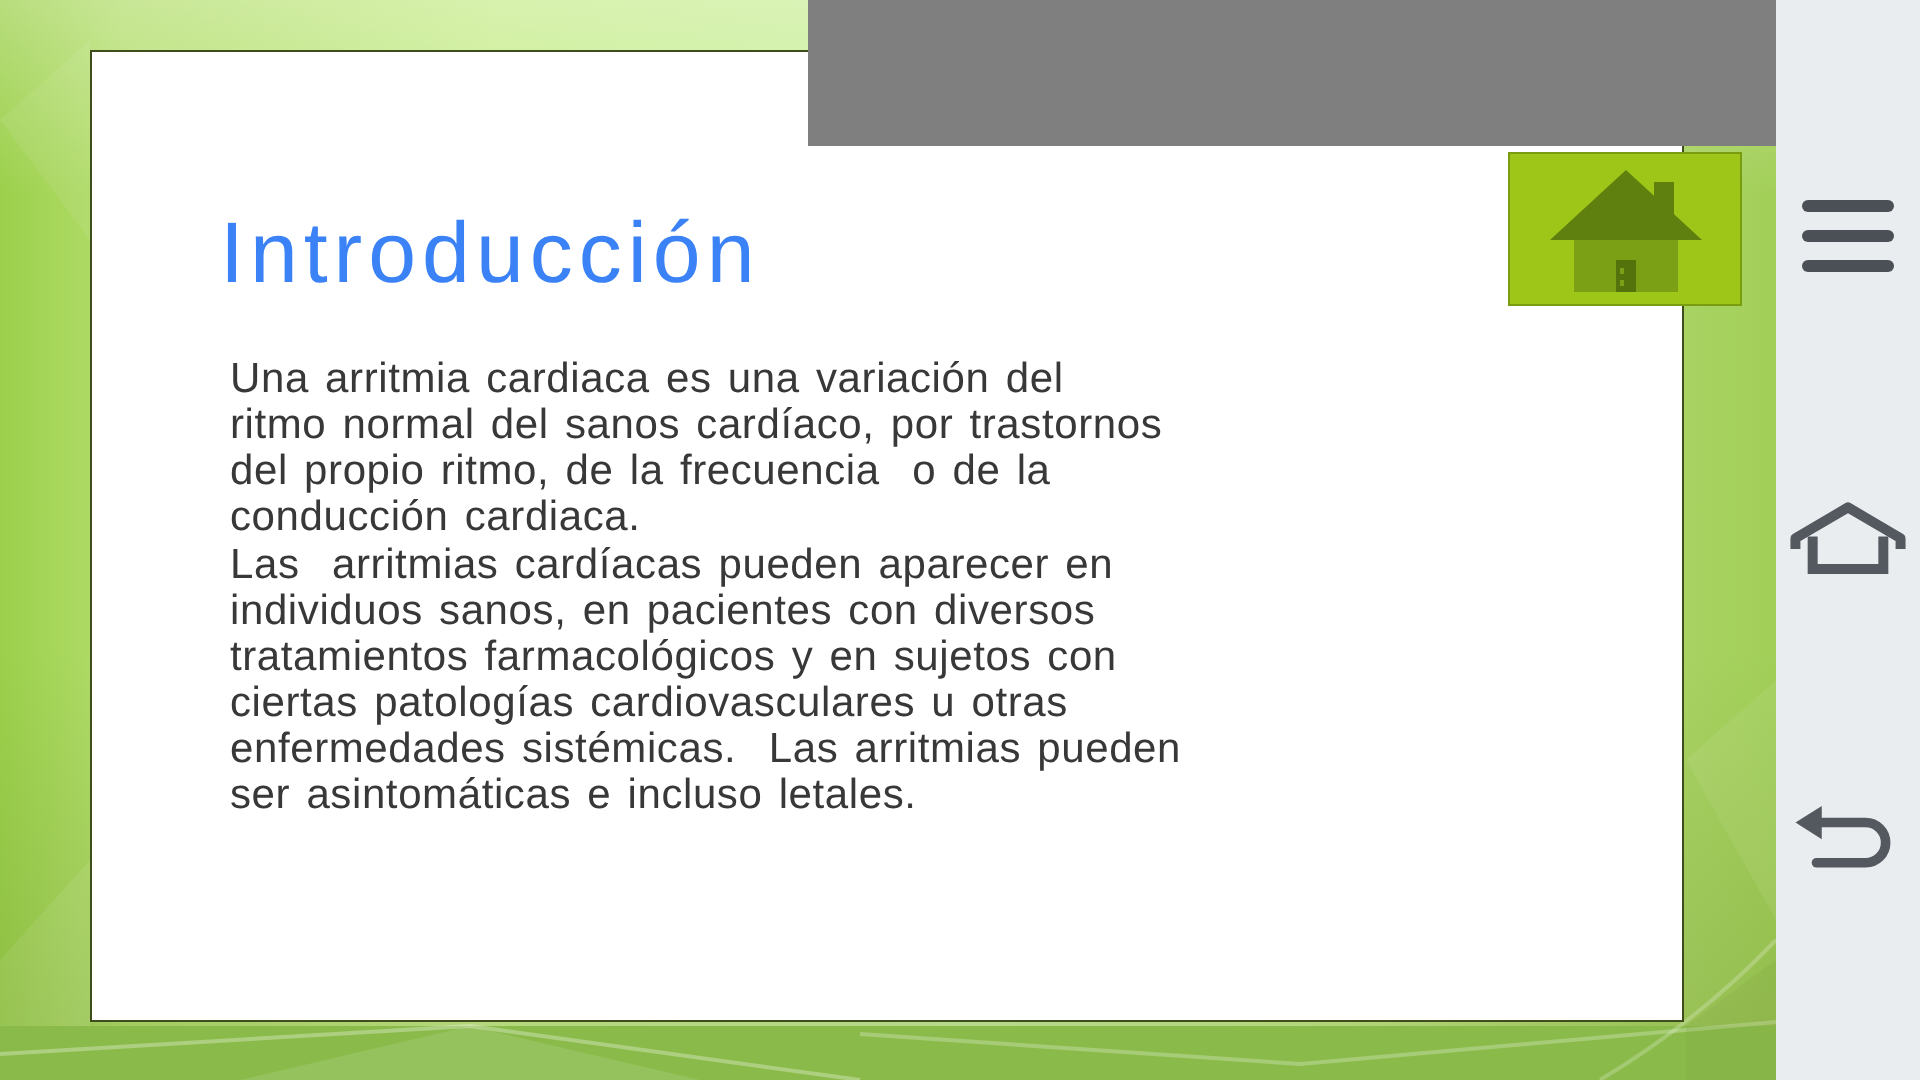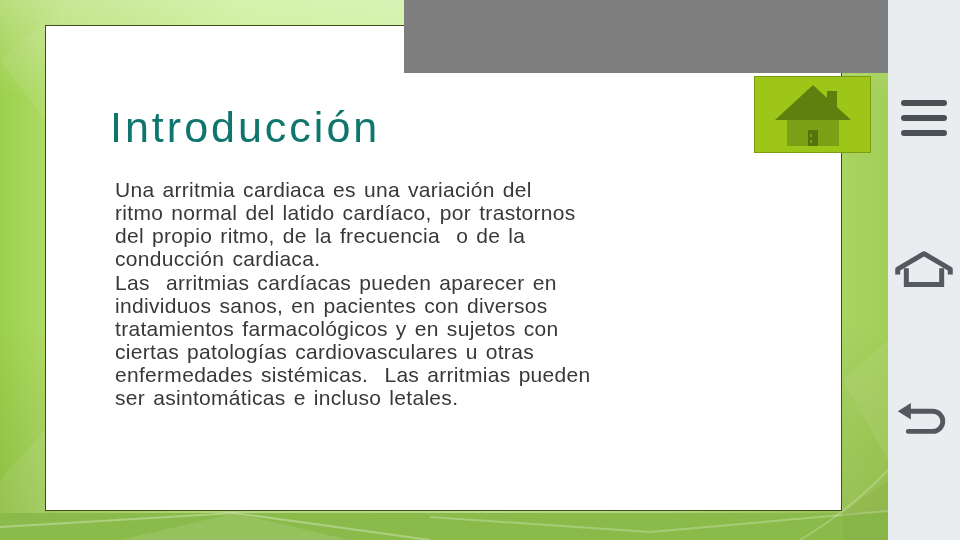--- a/index.html
+++ b/index.html
@@ -19,21 +19,21 @@
   }
   .stage-bg-svg{position:absolute;left:0;top:0;}
   
   .card{
     position:absolute;left:45px;top:25px;width:797px;height:486px;
     background:#ffffff;border:1px solid #3f4d1d;box-sizing:border-box;
   }
   .slide-title{
     position:absolute;left:64px;top:78px;
     font-size:43px;line-height:46px;letter-spacing:3px;
-    color:#0f766e;font-weight:normal;margin:0;
+    color:#3b82f6;font-weight:normal;margin:0;
   }
   .slide-body{
     position:absolute;left:69px;top:152px;width:700px;
   }
   .slide-body p{
     margin:0 0 1px 0;
     font-size:21px;line-height:23px;color:#383838;
     letter-spacing:0.3px;word-spacing:2px;
     white-space:pre-wrap;
   }
@@ -81,21 +81,21 @@
     <path d="M0,60 L45,20 L45,120 Z" fill="rgba(255,255,255,0.07)"></path>
     <path d="M843,380 L888,340 L888,460 Z" fill="rgba(255,255,255,0.07)"></path>
     <path d="M800,540 Q850,510 888,470" fill="none" stroke="rgba(255,255,255,0.22)" stroke-width="2"></path>
     <path d="M843,513 L888,480 L888,540 L843,540 Z" fill="rgba(120,150,60,0.15)"></path>
   </svg>
 
   <div class="card">
     <h1 class="slide-title">Introducción</h1>
     <div class="slide-body">
       <p>Una arritmia cardiaca es una variación del
-ritmo normal del latido cardíaco, por trastornos
+ritmo normal del sanos cardíaco, por trastornos
 del propio ritmo, de la frecuencia  o de la
 conducción cardiaca.</p>
       <p>Las  arritmias cardíacas pueden aparecer en
 individuos sanos, en pacientes con diversos
 tratamientos farmacológicos y en sujetos con
 ciertas patologías cardiovasculares u otras
 enfermedades sistémicas.  Las arritmias pueden
 ser asintomáticas e incluso letales.</p>
     </div>
   </div>

